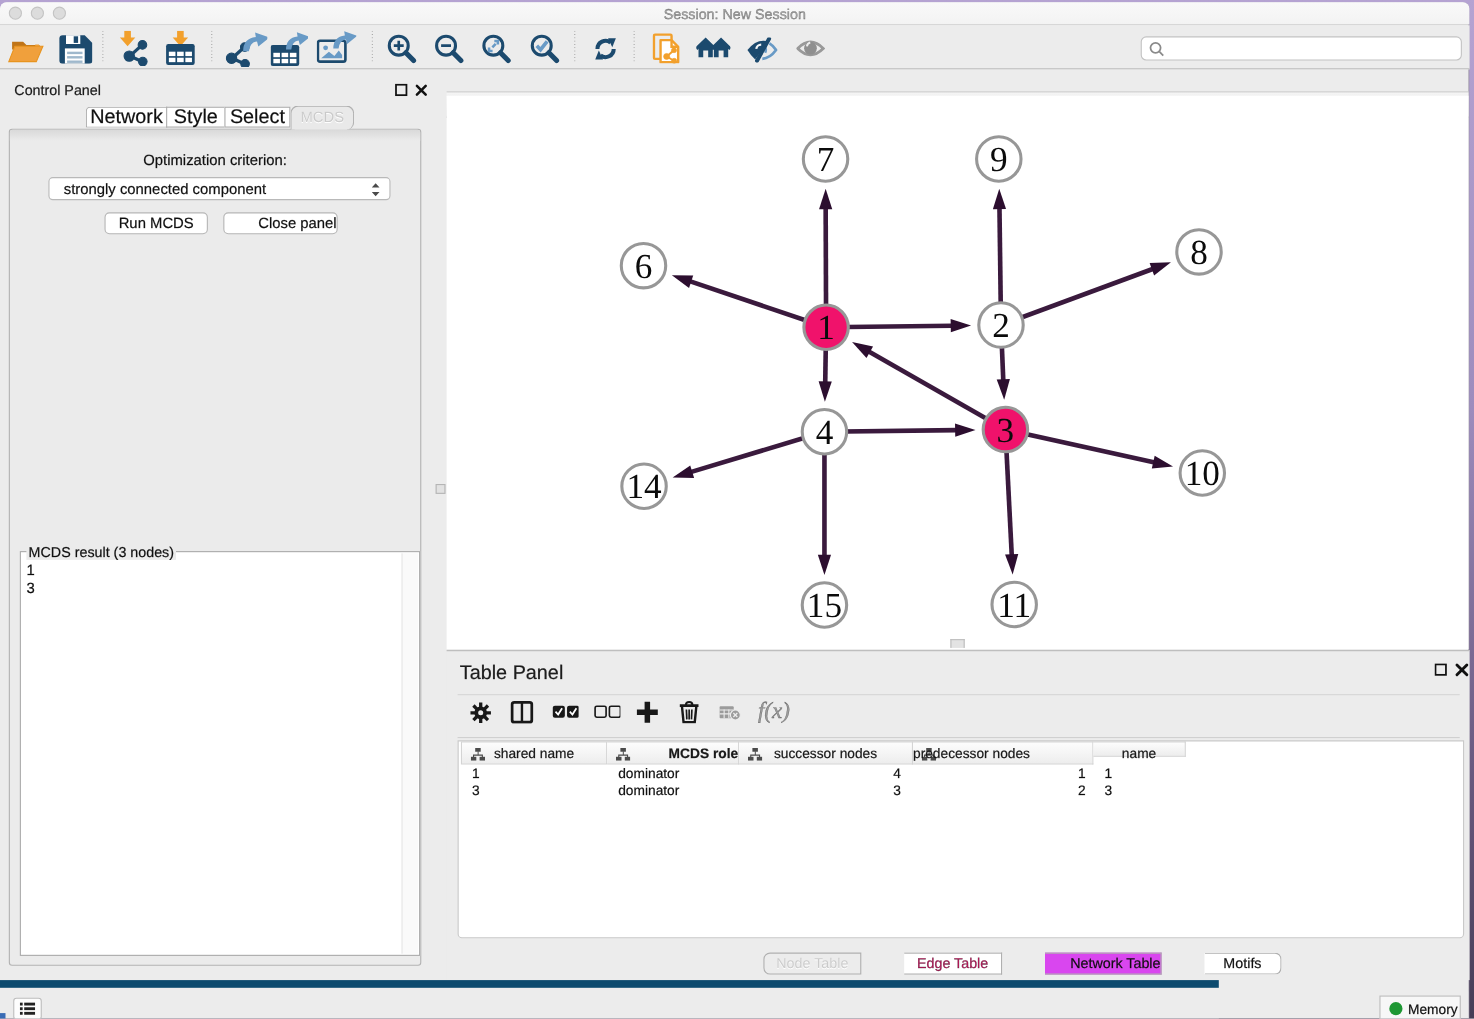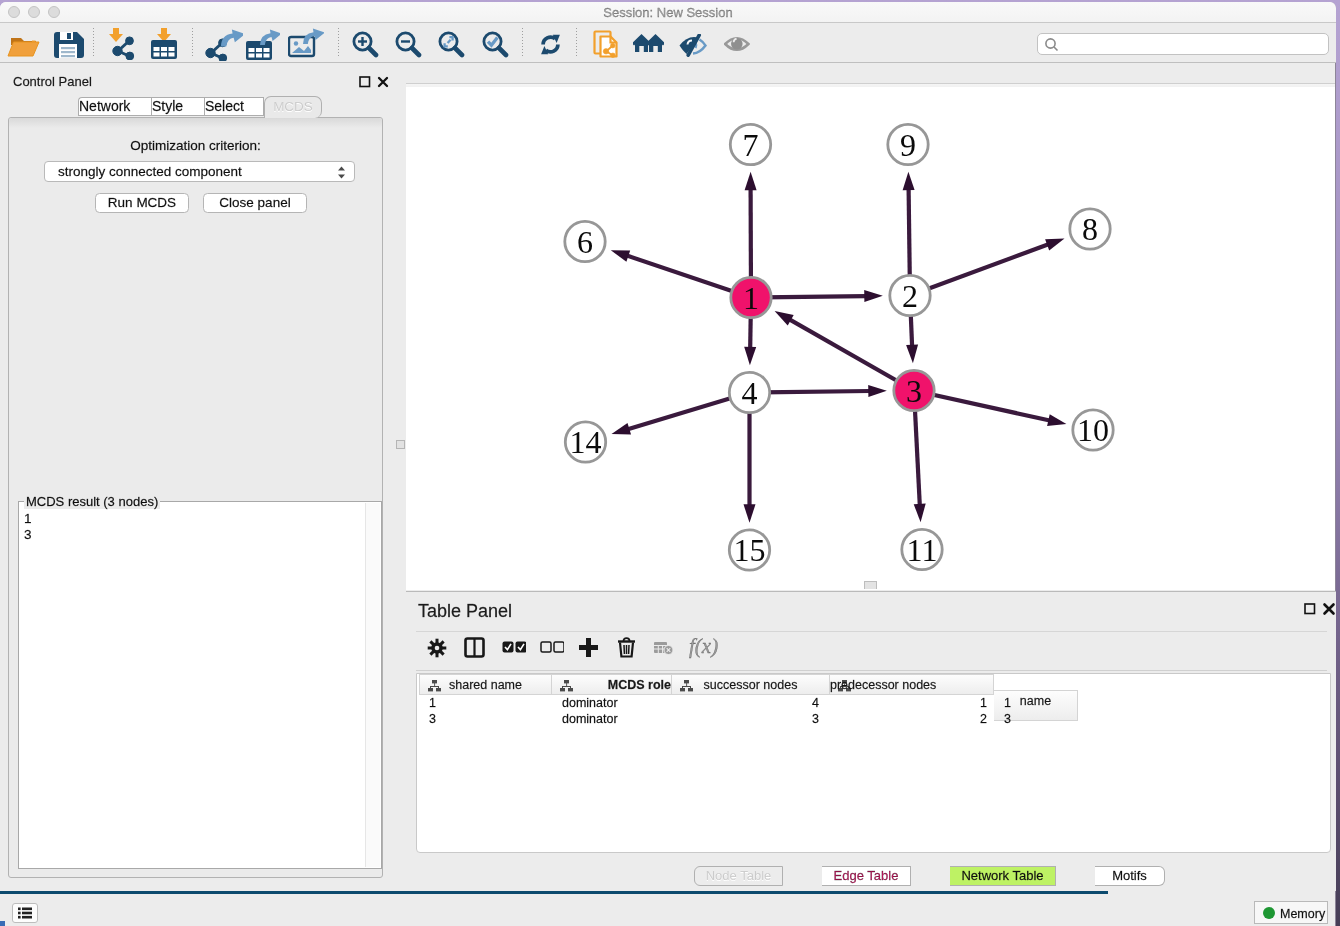--- a/index.html
+++ b/index.html
@@ -176,32 +176,32 @@
 
   <div class="abs" style="left:8px;top:54px;width:375px;height:761px;border:1px solid #b2b2b2;background:#ebebeb;border-radius:3px;">
     <div class="abs" style="left:0;top:0;width:100%;height:10px;background:linear-gradient(#d9d9d9,#ebebeb);border-radius:3px 3px 0 0;"></div>
     <div class="abs" style="left:35px;top:43px;width:311px;height:21px;background:#fff;border:1px solid #b9b9b9;border-radius:4px;font-size:13.5px;color:#111;line-height:19px;padding-left:13px;">strongly connected component
       <svg class="abs" style="right:7px;top:3px" width="11" height="15" viewBox="0 0 11 15">
             <path d="M2,5.5 L5.5,1.5 9,5.5 z M2,9.5 L5.5,13.5 9,9.5 z" fill="#4a4a4a"></path>
           </svg>
     </div>
     <div class="abs" style="left:0;top:20px;width:100%;text-align:center;font-size:13.5px;color:#111;">Optimization criterion:</div>
     <div class="abs" style="left:86px;top:75px;width:94px;height:20px;background:#fff;border:1px solid #b5b5b5;border-radius:4.5px;font-size:13.5px;color:#111;text-align:center;line-height:18px;">Run MCDS</div>
-    <div class="abs" style="left:194px;top:75px;width:104px;height:20px;background:#fff;border:1px solid #b5b5b5;border-radius:4.5px;font-size:13.5px;color:#111;text-align:center;line-height:18px;">Close panel</div>
+    <div class="abs" style="left:194px;top:75px;width:104px;height:20px;background:#fff;border:1px solid #b5b5b5;border-radius:4.5px;font-size:13.5px;color:#111;text-align:right;line-height:18px;">Close panel</div>
 
     <div class="abs" style="left:9px;top:383px;width:364px;height:368px;border:1px solid #a8a8a8;background:#fff;">
       <div class="abs" style="left:-4px;top:429px;"></div>
       <div class="abs" style="right:1px;top:1px;width:15px;height:364px;background:#fafafa;border-left:1px solid #e6e6e6;"></div>
       <div class="abs" style="left:5px;top:9px;font-size:13.5px;color:#111;line-height:16px;white-space:pre;">1
 3</div>
     </div>
     <div class="abs" style="left:15px;top:376px;font-size:13px;color:#111;background:#ebebeb;padding:0 2px;">MCDS result (3 nodes)</div>
   </div>
 
-  <div class="abs" style="left:78px;top:34px;height:19px;display:flex;font-size:14px;color:#111;text-align:left;">
+  <div class="abs" style="left:78px;top:34px;height:19px;display:flex;font-size:18px;color:#111;text-align:center;">
     <div style="width:73px;background:#fff;border:1px solid #adadad;border-right:none;line-height:17px;border-radius:4px 0 0 0;">Network</div>
     <div style="width:53px;background:#fff;border:1px solid #adadad;border-right:none;line-height:17px;">Style</div>
     <div style="width:60px;background:#fff;border:1px solid #adadad;line-height:17px;">Select</div>
   </div>
   <div class="abs" style="left:264px;top:33px;width:58px;height:22px;background:#e9e9e9;border:1px solid #b0b0b0;border-bottom:none;border-radius:7px 7px 7px 0;font-size:13.5px;color:#c9c9c9;-webkit-text-stroke:0.3px rgba(255,255,255,0.2);text-align:center;line-height:19px;text-shadow:0 1px 0 #fff;">MCDS</div>
 </div>
 
 <div class="abs" style="left:396px;top:438px;width:9px;height:9px;background:#e2e2e2;border:1px solid #b5b5b5;"></div>
 
 <div class="abs" style="left:406px;top:59px;width:930px;height:530px;">
@@ -386,21 +386,21 @@
           <svg width="13" height="12" viewBox="0 0 13 12" style="position:absolute;left:8px;top:5px">
             <g fill="#4b4b4b">
               <rect x="4" y="0" width="5" height="3.4"></rect>
               <rect x="0" y="8" width="5" height="3.4"></rect>
               <rect x="8" y="8" width="5" height="3.4"></rect>
               <path d="M6.2,3 h0.9 v3 h-0.9 z M2,6 h9 v1 h-9 z M2,6 h1 v2.5 h-1 z M10,6 h1 v2.5 h-1 z"></path>
             </g>
           </svg>
           <div style="position:absolute;left:0;top:3px;width:100%;text-align:left;font-size:12.5px;color:#1a1a1a;">predecessor nodes</div>
         </div>
-        <div class="abs" style="left:577px;top:16px;width:84px;height:31px;background:linear-gradient(#fdfdfd,#ededed);border:1px solid #d4d4d4;border-left:none;">
+        <div class="abs" style="left:577px;top:0;width:84px;height:14px;background:linear-gradient(#fdfdfd,#ededed);border:1px solid #d4d4d4;border-left:none;">
           <div style="position:absolute;left:0;top:3px;width:100%;text-align:center;font-size:12.5px;color:#1a1a1a;">name</div>
         </div>
 
 <div class="abs" style="left:2px;top:21px;width:657px;height:16px;font-size:12.5px;color:#111;">
   <span class="abs" style="left:10px;top:1px;">1</span>
   <span class="abs" style="left:143px;top:1px;">dominator</span>
   <span class="abs" style="left:255px;top:1px;width:145px;text-align:right;">4</span>
   <span class="abs" style="left:413px;top:1px;width:155px;text-align:right;">1</span>
   <span class="abs" style="left:585px;top:1px;">1</span>
 </div>
@@ -410,27 +410,27 @@
   <span class="abs" style="left:255px;top:1px;width:145px;text-align:right;">3</span>
   <span class="abs" style="left:413px;top:1px;width:155px;text-align:right;">2</span>
   <span class="abs" style="left:585px;top:1px;">3</span>
 </div>
 
   </div>
 
 <div class="abs" style="left:288px;top:274px;height:20px;display:flex;font-size:13px;text-align:center;gap:39px;">
   <div style="width:89px;background:#ececec;border:1px solid #b0b0b0;border-radius:6px 0 0 6px;line-height:18px;color:#c9c9c9;-webkit-text-stroke:0.3px rgba(255,255,255,0.2);text-shadow:0 1px 0 #fff;">Node Table</div>
   <div style="width:89px;background:#fff;border:1px solid #b0b0b0;border-left:none;line-height:18px;color:#be185d;">Edge Table</div>
-  <div style="width:106px;background:#bef264;border:1px solid #b0b0b0;border-left:none;line-height:18px;color:#111;">Network Table</div>
+  <div style="width:106px;background:#d946ef;border:1px solid #b0b0b0;border-left:none;line-height:18px;color:#111;text-align:right;">Network Table</div>
   <div style="width:70px;background:#fff;border:1px solid #b0b0b0;border-left:none;border-radius:0 6px 6px 0;line-height:18px;color:#111;">Motifs</div>
 </div>
 
 </div>
 
-<div class="abs" style="left:0;top:889px;width:1108px;height:35px;background:#ececec;border-top:3px solid #0c4a6e;">
+<div class="abs" style="left:0;top:889px;width:1108px;height:35px;background:#ececec;border-top:7px solid #0c4a6e;">
   <div class="abs" style="left:12px;top:9px;width:26px;height:20px;background:#fdfdfd;border:1px solid #bdbdbd;border-radius:3px;">
     <svg width="14" height="12" viewBox="0 0 14 12" style="position:absolute;left:5px;top:3px">
           <g fill="#222">
             <rect x="0" y="0.5" width="2.6" height="2.6"></rect>
             <rect x="0" y="4.7" width="2.6" height="2.6"></rect>
             <rect x="0" y="8.9" width="2.6" height="2.6"></rect>
             <rect x="4" y="0.5" width="10" height="2.6"></rect>
             <rect x="4" y="4.7" width="10" height="2.6"></rect>
             <rect x="4" y="8.9" width="10" height="2.6"></rect>
           </g>

